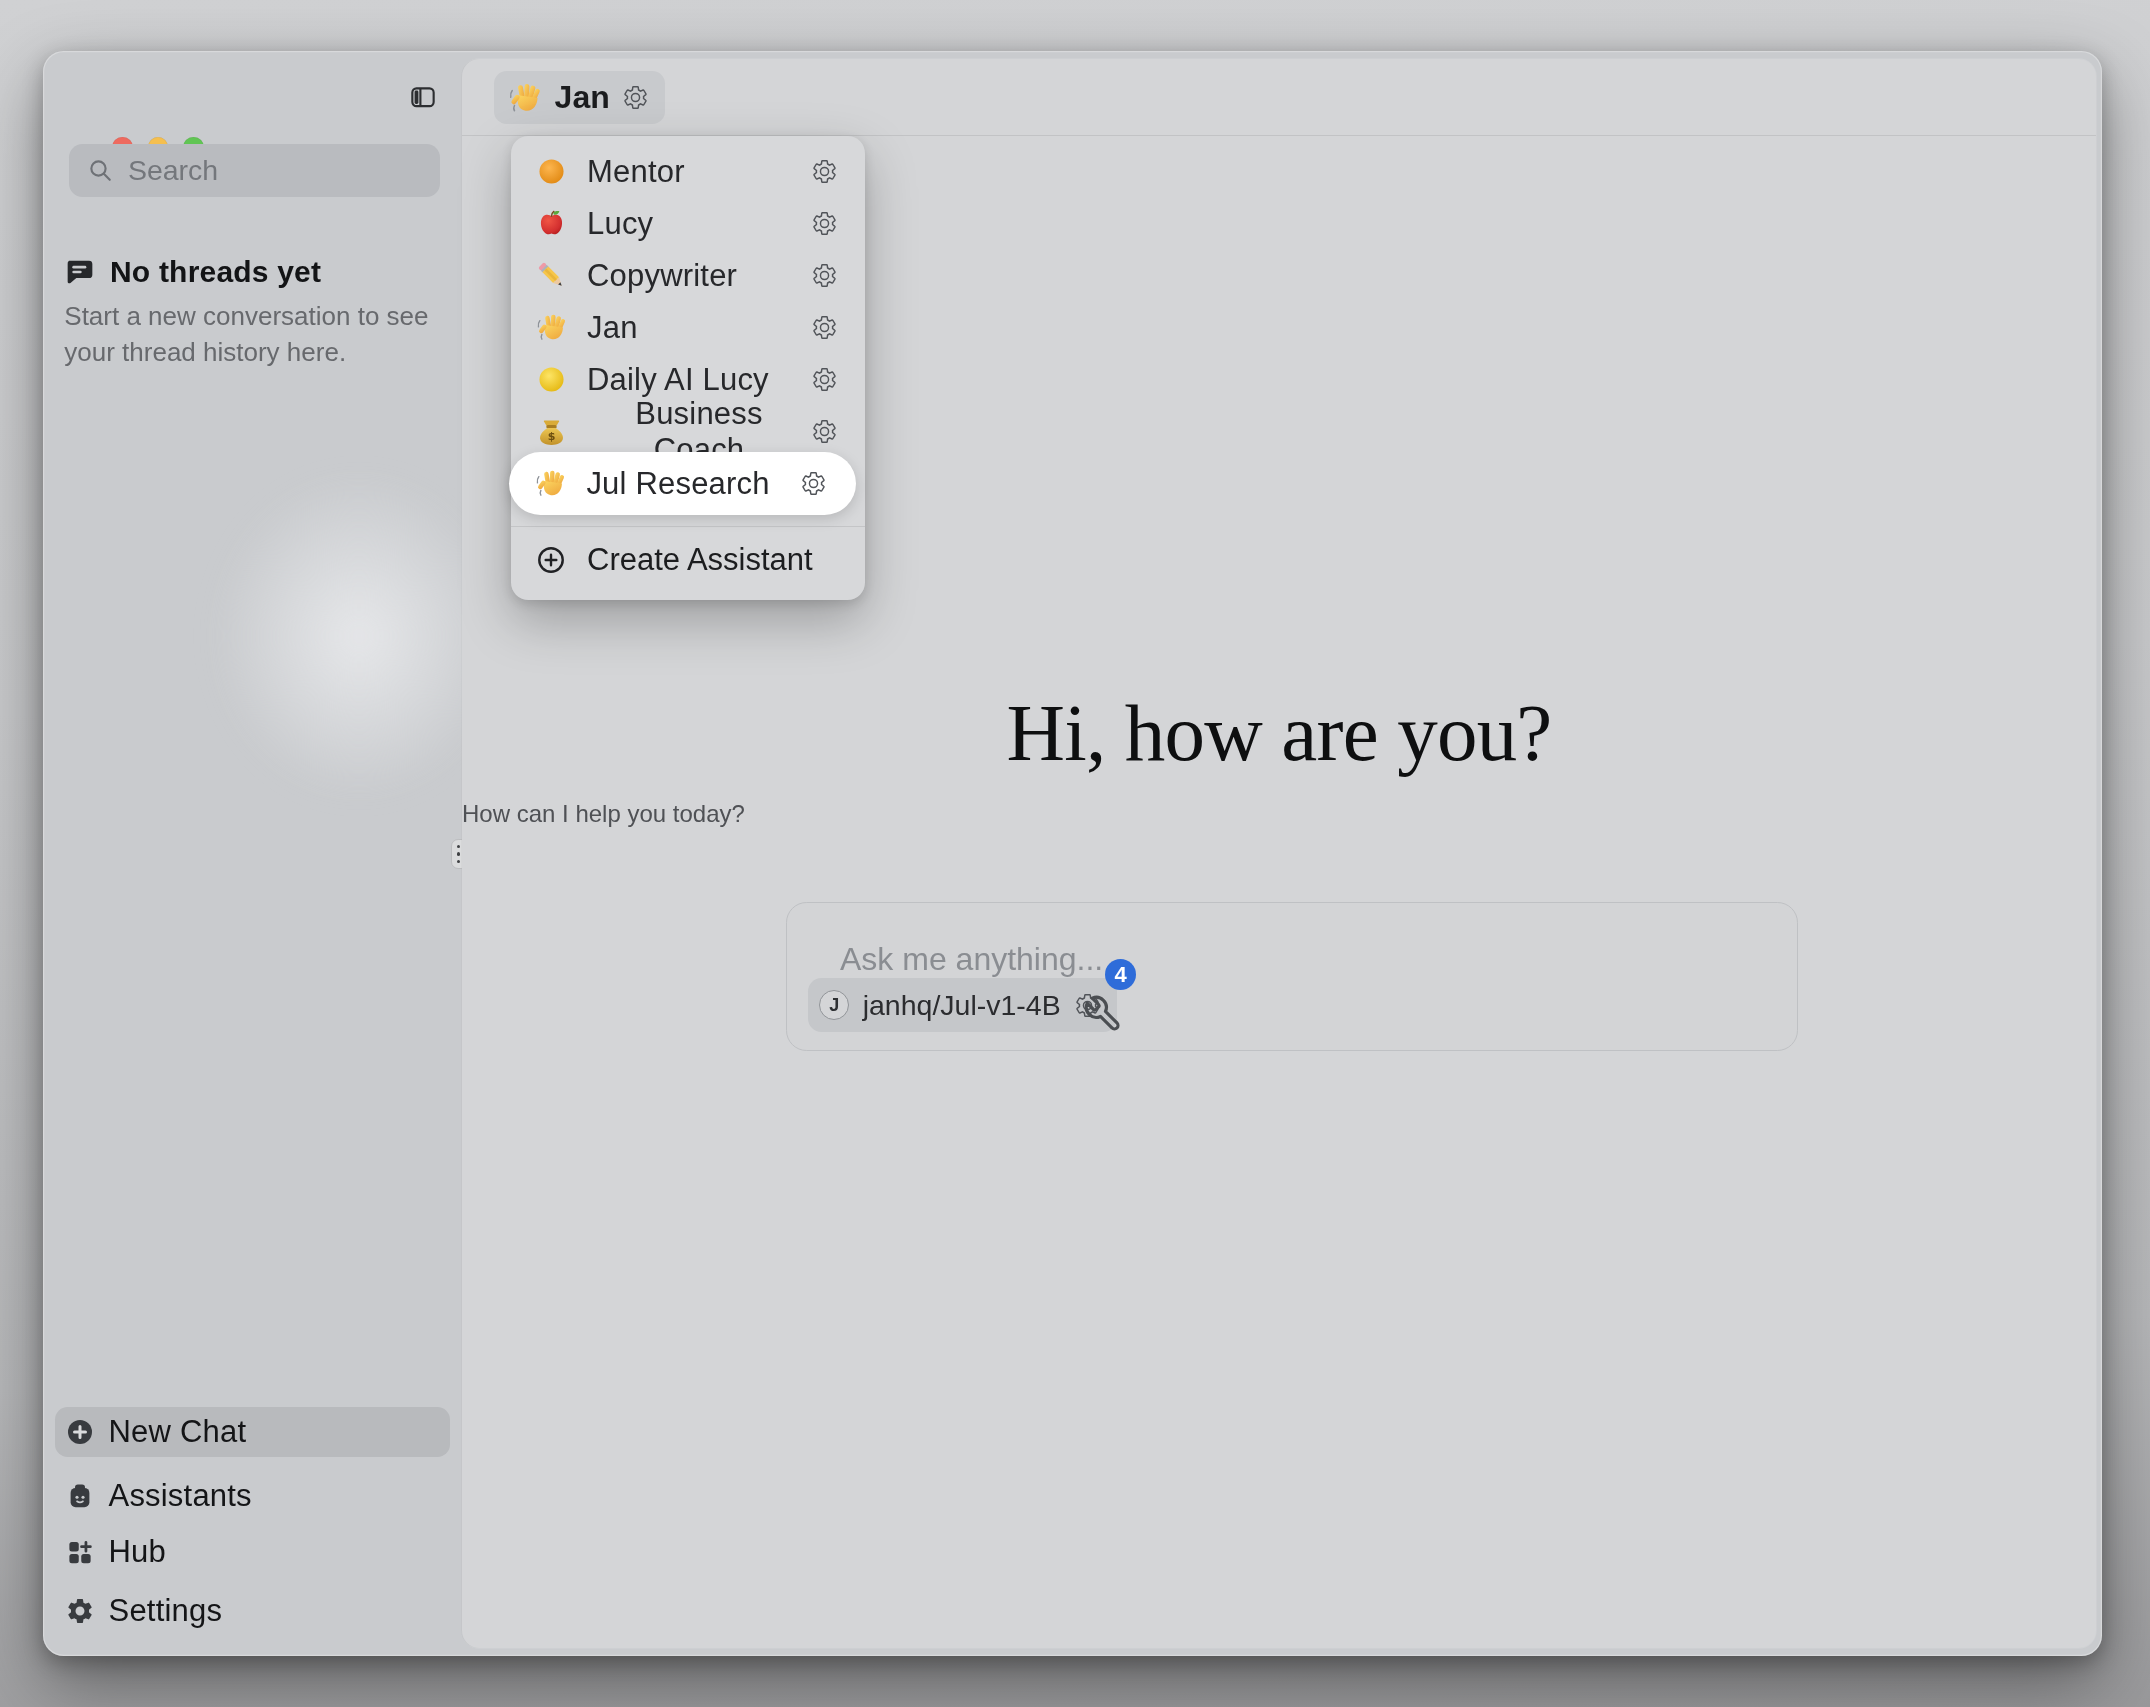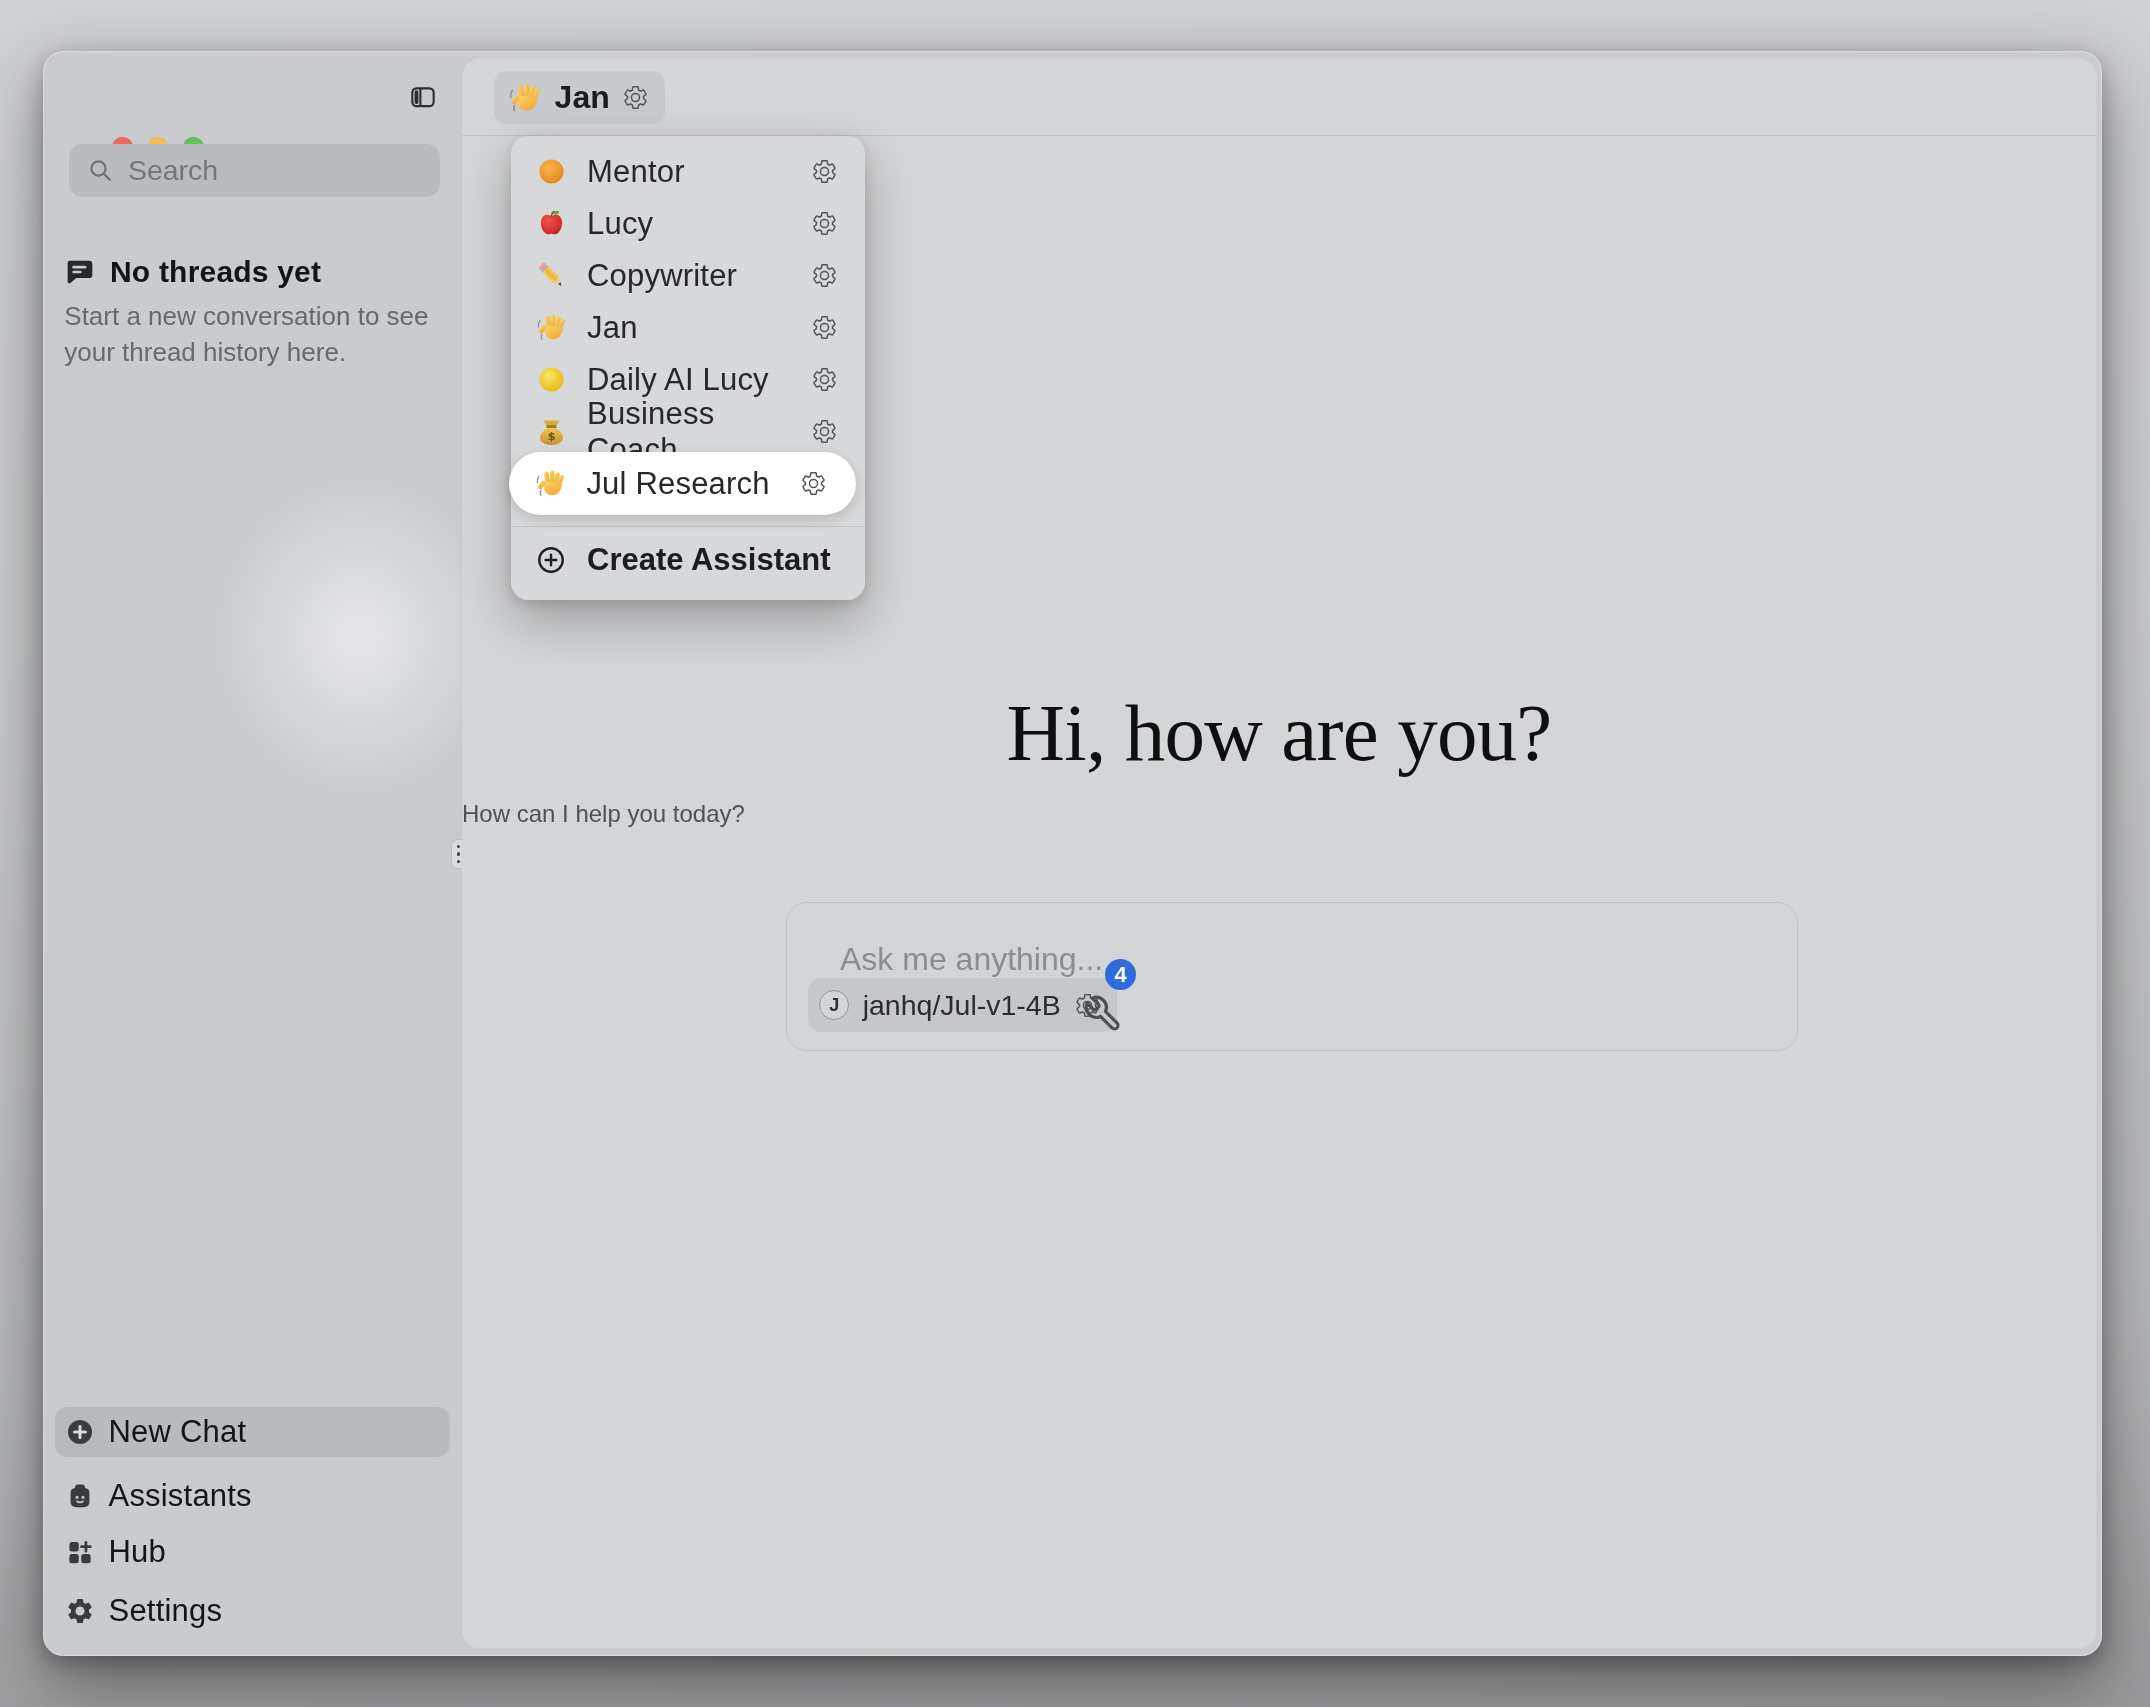--- a/index.html
+++ b/index.html
@@ -79,36 +79,36 @@
   .gear-line{color:#515459;}
   .gear-line svg{width:27px;height:27px;display:block;}
   
   .dropdown{
     position:absolute;left:49px;top:77px;width:354px;border-radius:17.4px;background:#d7d8da;
     box-shadow:0 20.6px 51px rgba(0,0,0,.26),0 3.2px 11px rgba(0,0,0,.12);
     padding:9.5px 0 12.6px;box-sizing:border-box;
   }
   .menu-item{
     position:relative;height:52px;display:flex;align-items:center;
-    padding:0 27px 0 24px;cursor:pointer;
+    padding:0 27px 0 24px;cursor:pointer;text-align:center;
   }
   .menu-item .memoji{width:33px;height:33px;flex:0 0 auto;}
   .menu-item .memoji svg{width:33px;height:33px;display:block;}
   .menu-label{margin-left:19px;font-size:31px;font-weight:500;color:#27282b;letter-spacing:0.2px;}
   .menu-item .gear-line{margin-left:auto;}
   .menu-item.selected{
     background:#ffffff;border-radius:35px;height:63px;
     margin:-5.5px 9.5px -5.5px -1.6px;padding:0 28.5px 0 25px;
     box-shadow:0 4px 14.2px rgba(0,0,0,.15);
   }
   .menu-divider{height:1.2px;background:#c4c5c7;margin:16px 0 4.7px;}
   .create-item{height:54px;margin-top:6.3px;display:flex;align-items:center;padding:0 24px;cursor:pointer;}
   .create-item .cicon{width:32px;height:32px;color:#202124;}
   .create-item .cicon svg{width:32px;height:32px;display:block;}
-  .create-label{margin-left:20px;font-size:31px;font-weight:700;color:#1c1d1f;}
+  .create-label{margin-left:20px;font-size:31px;font-weight:400;color:#1c1d1f;}
   
   .greeting{
     position:absolute;left:0;top:628px;width:100%;text-align:center;
     font-family:"Liberation Serif","DejaVu Serif",serif;
     font-size:81px;font-weight:500;color:#0e0f10;letter-spacing:-0.8px;
   }
   .subtitle{
     position:absolute;left:0;top:741px;width:100%;text-align:left;
     font-size:24px;color:#4f5155;
   }

